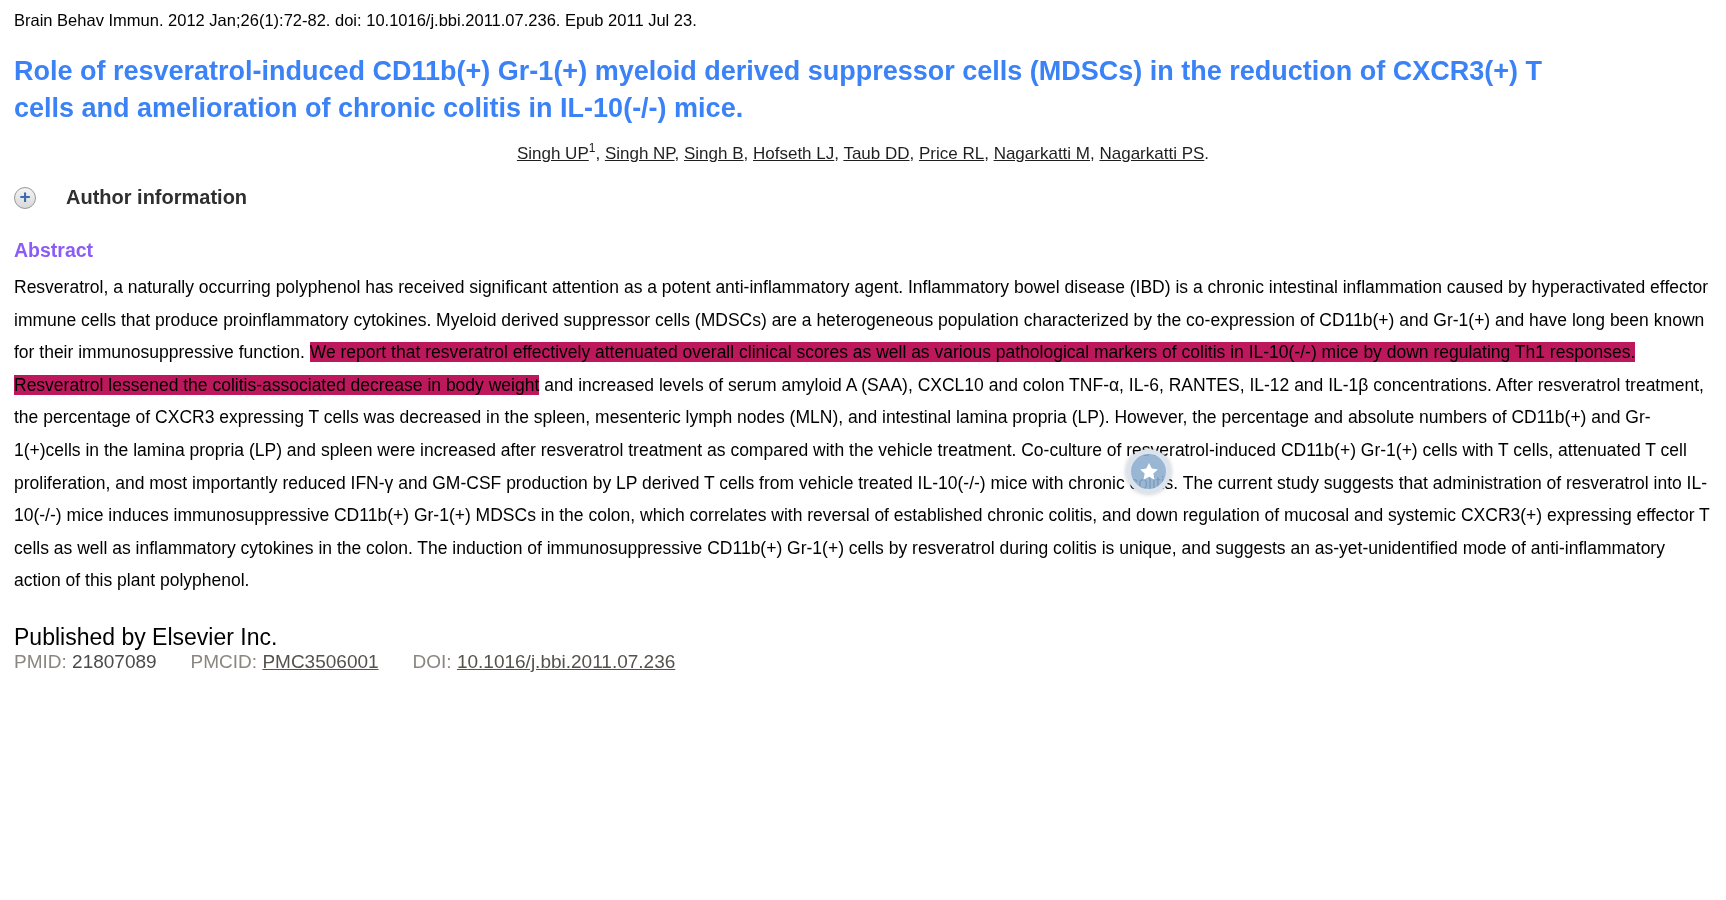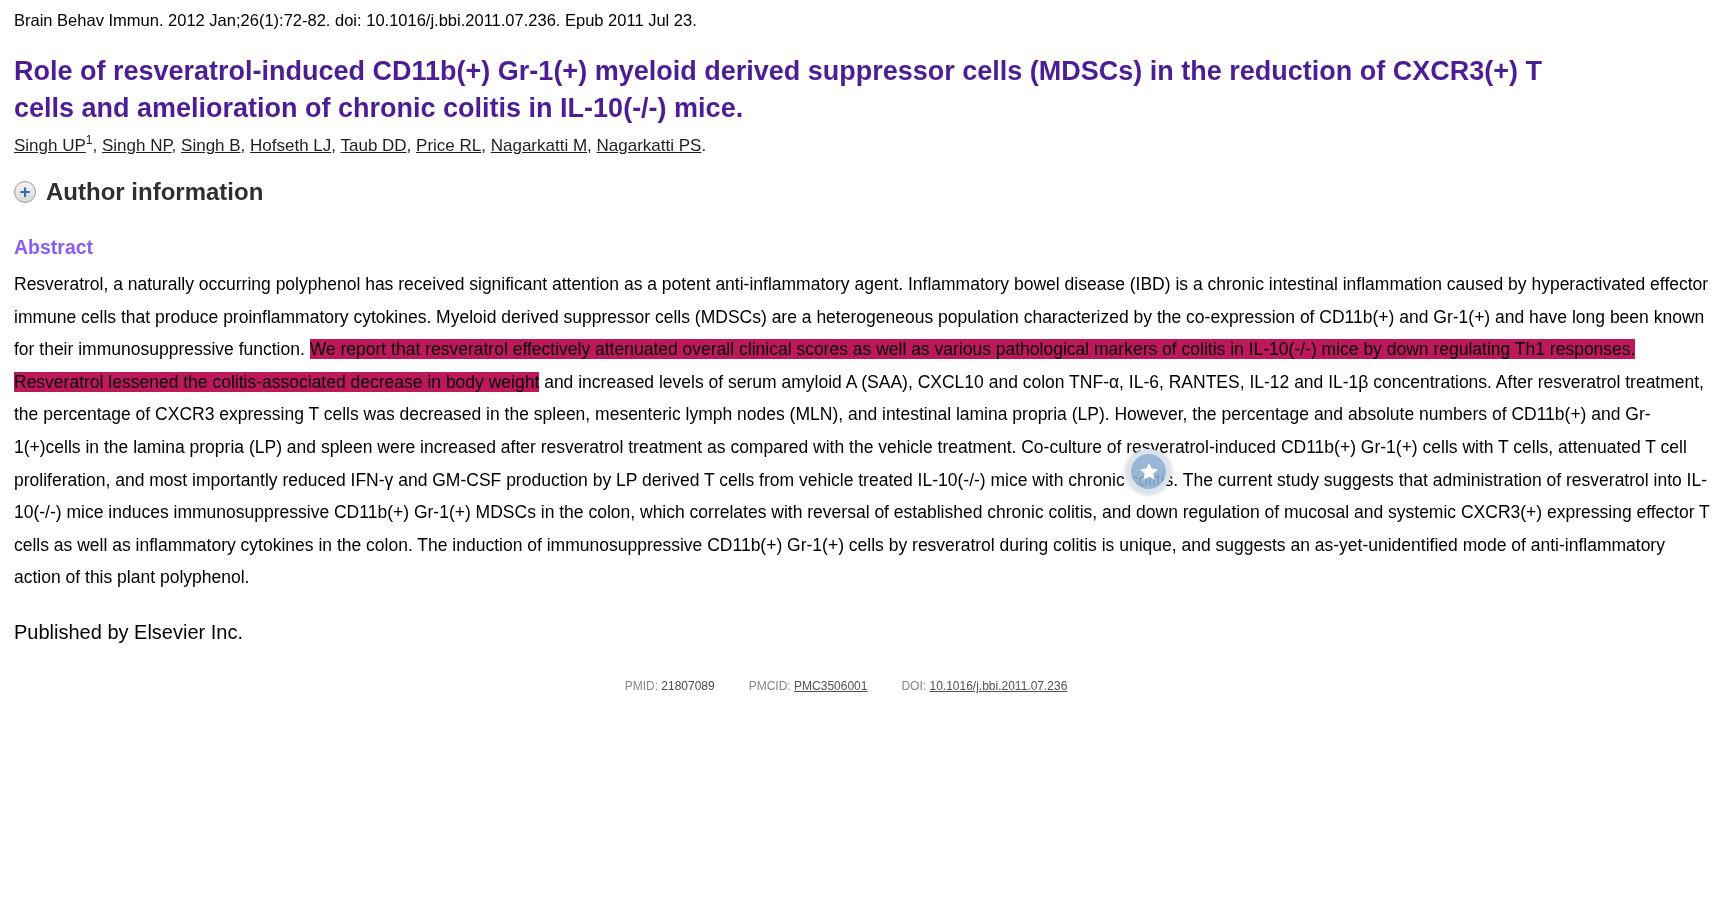--- a/index.html
+++ b/index.html
@@ -23,29 +23,30 @@
     color: #000;
     cursor: pointer;
   }
 
   
   h1.article-title {
     margin-top: 22px;
     font-size: 27px;
     font-weight: bold;
     line-height: 37px;
-    color: #4c1d95;
+    color: #3b82f6;
     max-width: 1548px;
   }
 
   
   .authors {
-    margin-top: 6px;
+    margin-top: 14px;
     font-size: 17px;
     color: #1a1a1a;
+    text-align: center;
   }
   .authors a {
     color: #1f1f1f;
     text-decoration: underline;
     cursor: pointer;
   }
   .authors sup { font-size: 12px; }
 
   
   .author-info {
@@ -66,53 +67,52 @@
     flex: 0 0 auto;
   }
   .plus-badge span {
     color: #3a6cb0;
     font-size: 19px;
     font-weight: bold;
     line-height: 1;
     margin-top: -2px;
   }
   .author-info .label {
-    font-size: 24px;
+    font-size: 20px;
     font-weight: bold;
     color: #2f2f2f;
+    margin-left: 20px;
   }
 
   
   .abstract-heading {
     margin-top: 30px;
     font-size: 19.5px;
     font-weight: bold;
     color: #8b5cf6;
   }
   .abstract-text {
     margin-top: 9px;
     font-size: 17.5px;
     line-height: 32.6px;
     color: #000;
     max-width: 1700px;
   }
   .hl { background: #be185d; }
 
   .publisher {
     margin-top: 27px;
-    font-size: 20px;
+    font-size: 23px;
     color: #000;
   }
 
   
   .ids {
-    margin-top: 35px;
-    font-size: 12px;
+    font-size: 19px;
     color: #4a4a4a;
-    text-align: center;
   }
   .ids .group { margin-right: 34px; }
   .id-label { color: #8a8680; }
   .id-value { color: #4a4a4a; }
   .ids a {
     color: #55524d;
     text-decoration: underline;
     cursor: pointer;
   }
 

